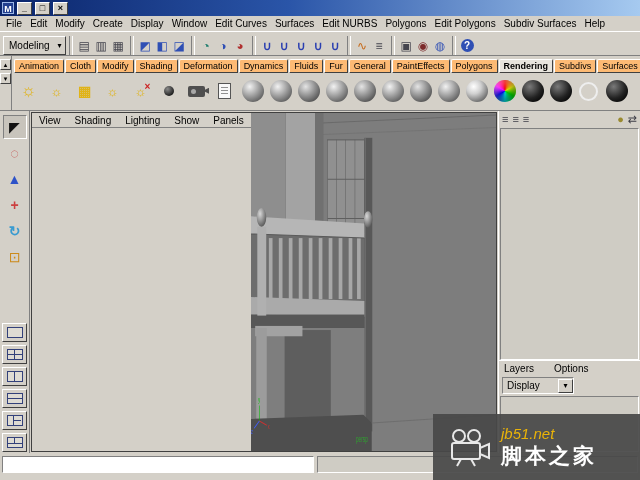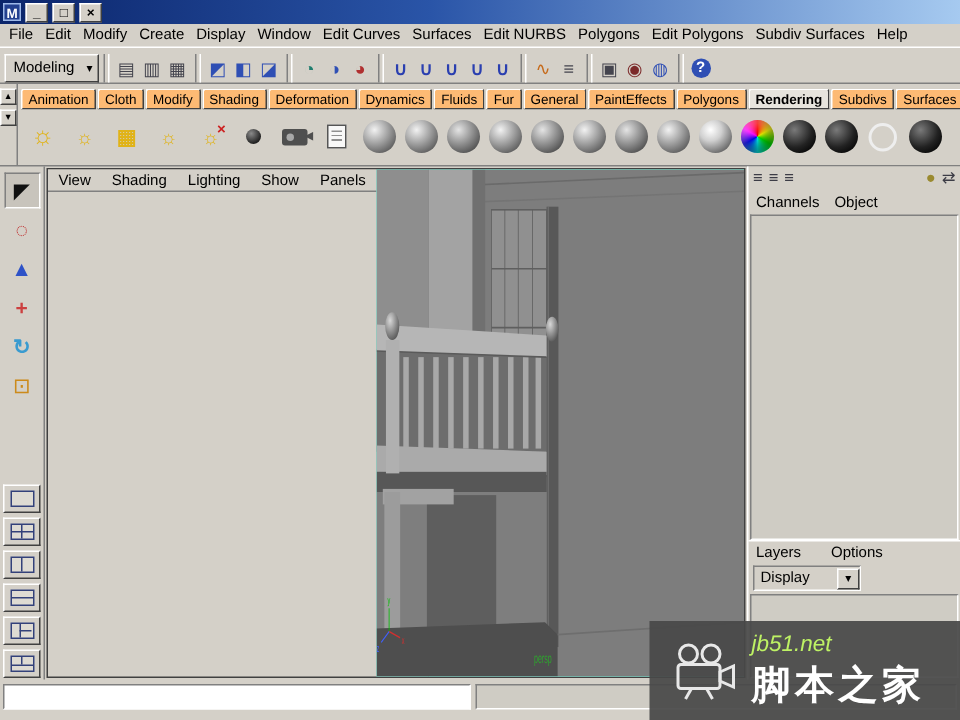--- a/index.html
+++ b/index.html
@@ -92,22 +92,22 @@
 
   
   .command-row { height:22px; display:flex; align-items:center; padding:2px 2px; gap:3px; flex:0 0 auto; }
   .cmd-input { width:312px; height:17px; border:1px solid; border-color:#808080 #fff #fff #808080; background:#fff; font-family:"Liberation Sans",sans-serif; font-size:10px; padding:0 3px; }
   .cmd-result { flex:1; height:17px; border:1px solid; border-color:#808080 #fff #fff #808080; background:#cfccc4; }
   .bottom-strip { height:5px; flex:0 0 auto; }
 
   
   .watermark { position:absolute; right:0; bottom:0; width:207px; height:66px; background:rgba(72,72,72,0.93); display:flex; align-items:center; padding:0 12px 0 14px; gap:10px; color:#fff; }
   .wm-text { display:flex; flex-direction:column; align-items:flex-start; line-height:1.25; }
-  .wm-site { font-size:15px; color:#bef264; font-style:italic; }
-  .wm-name { font-size:26px; font-weight:bold; letter-spacing:3px; }
+  .wm-site { font-size:15px; color:#eab308; font-style:italic; }
+  .wm-name { font-size:21px; font-weight:bold; letter-spacing:3px; }
 </style>
 </head>
 <body>
 
 <div class="window">
 
   <div class="titlebar">
     <span class="app-icon">M</span>
     <span class="win-btn">_</span>
     <span class="win-btn">□</span>
@@ -381,24 +381,20 @@
 
     <div class="right-panel">
       <div class="cb-toolbar">
         <span class="cb-ic">≡</span>
         <span class="cb-ic">≡</span>
         <span class="cb-ic">≡</span>
         <span class="cb-sp"></span>
         <span class="cb-ic orb">●</span>
         <span class="cb-ic">⇄</span>
       </div>
-      <div class="cb-menubar">
-        <span>Channels</span>
-        <span>Object</span>
-      </div>
       <div class="cb-area"></div>
       <div class="layer-bar">
         <span>Layers</span>
         <span>Options</span>
       </div>
       <div class="layer-display-row">
         <div class="combo2">
           <span>Display</span>
           <span class="dbtn">▾</span>
         </div>

